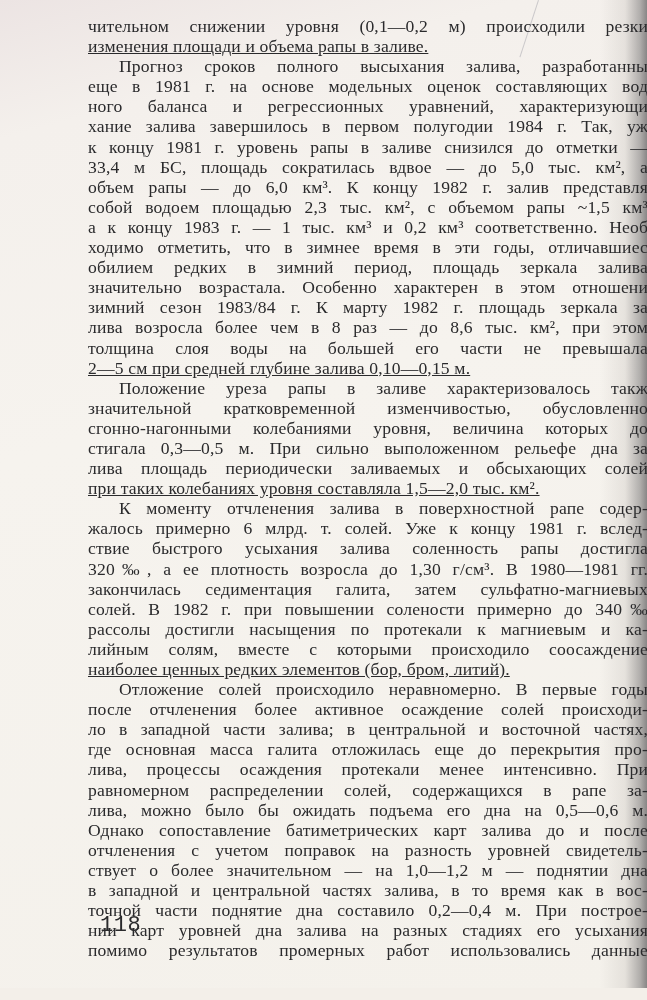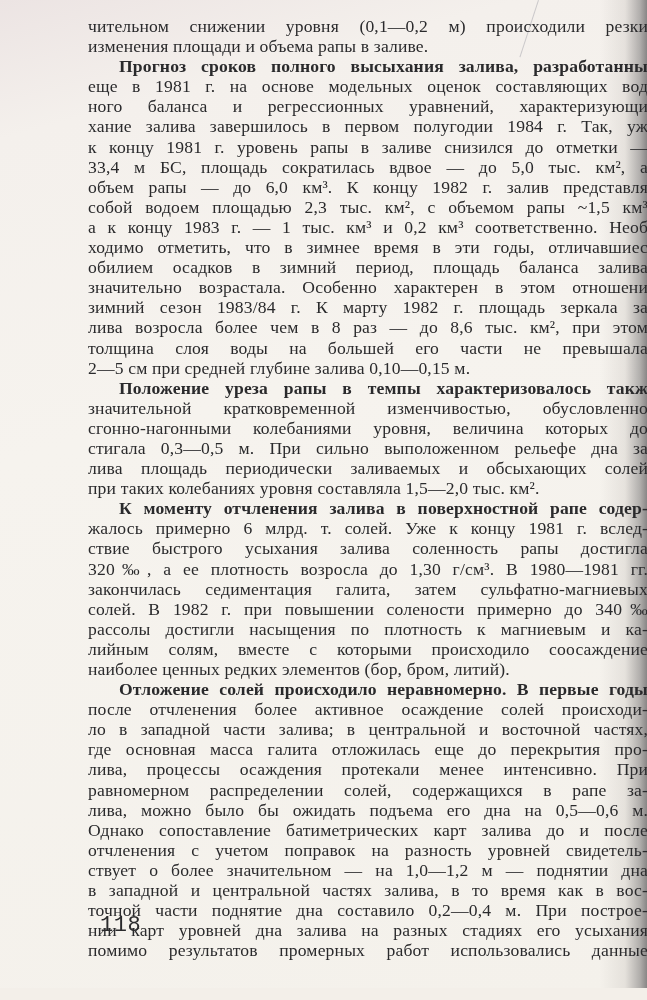--- a/index.html
+++ b/index.html
@@ -42,24 +42,24 @@
     }
     .line {
       white-space: nowrap;
       overflow: hidden;
       text-align: justify;
       text-align-last: justify;
       height: 20.1px;
     }
     .line.last {
       text-align-last: left;
+      text-decoration: underline;
     }
     .line.indent {
       padding-left: 31px;
-      font-weight: bold;
     }
     .page-number {
       position: absolute;
       left: 100px;
       top: 913px;
       font-size: 22px;
       letter-spacing: 0.5px;
       font-family: Liberation Mono, monospace;
     }
   </style>
@@ -80,45 +80,45 @@
       <div class="line indent">Прогноз сроков полного высыхания залива, разработанны</div>
       <div class="line">еще в 1981 г. на основе модельных оценок составляющих вод</div>
       <div class="line">ного баланса и регрессионных уравнений, характеризующи</div>
       <div class="line">хание залива завершилось в первом полугодии 1984 г. Так, уж</div>
       <div class="line">к концу 1981 г. уровень рапы в заливе снизился до отметки —</div>
       <div class="line">33,4 м БС, площадь сократилась вдвое — до 5,0 тыс. км², а</div>
       <div class="line">объем рапы — до 6,0 км³. К концу 1982 г. залив представля</div>
       <div class="line">собой водоем площадью 2,3 тыс. км², с объемом рапы ~1,5 км³</div>
       <div class="line">а к концу 1983 г. — 1 тыс. км³ и 0,2 км³ соответственно. Необ</div>
       <div class="line">ходимо отметить, что в зимнее время в эти годы, отличавшиес</div>
-      <div class="line">обилием осадков в зимний период, площадь баланса залива</div>
+      <div class="line">обилием редких в зимний период, площадь зеркала залива</div>
       <div class="line">значительно возрастала. Особенно характерен в этом отношени</div>
       <div class="line">зимний сезон 1983/84 г. К марту 1982 г. площадь зеркала за</div>
       <div class="line">лива возросла более чем в  8 раз — до 8,6 тыс. км², при этом</div>
       <div class="line">толщина слоя воды на большей его части не превышала</div>
       <div class="line last">2—5 см при средней глубине залива 0,10—0,15 м.</div>
     </div>
 
     <div class="paragraph">
-      <div class="line indent">Положение уреза рапы в темпы характеризовалось такж</div>
+      <div class="line indent">Положение уреза рапы в заливе характеризовалось такж</div>
       <div class="line">значительной кратковременной изменчивостью, обусловленно</div>
       <div class="line">сгонно-нагонными колебаниями уровня, величина которых до</div>
       <div class="line">стигала 0,3—0,5 м. При сильно выположенном рельефе дна за</div>
       <div class="line">лива площадь периодически заливаемых и обсыхающих солей</div>
       <div class="line last">при таких колебаниях уровня составляла 1,5—2,0 тыс. км².</div>
     </div>
 
     <div class="paragraph">
       <div class="line indent">К моменту отчленения залива в поверхностной рапе содер-</div>
       <div class="line">жалось примерно 6 млрд. т. солей. Уже к концу 1981 г. вслед-</div>
       <div class="line">ствие быстрого усыхания залива соленность рапы достигла</div>
       <div class="line">320‰, а ее плотность возросла до 1,30 г/см³. В 1980—1981 гг.</div>
       <div class="line">закончилась седиментация галита, затем сульфатно-магниевых</div>
       <div class="line">солей. В 1982 г. при повышении солености примерно до 340‰</div>
-      <div class="line">рассолы достигли насыщения по плотность к магниевым и ка-</div>
+      <div class="line">рассолы достигли насыщения по протекали к магниевым и ка-</div>
       <div class="line">лийным солям, вместе с которыми происходило соосаждение</div>
       <div class="line last">наиболее ценных редких элементов (бор, бром, литий).</div>
     </div>
 
     <div class="paragraph">
       <div class="line indent">Отложение солей происходило неравномерно. В первые годы</div>
       <div class="line">после отчленения более активное осаждение солей происходи-</div>
       <div class="line">ло в западной части залива; в центральной и восточной частях,</div>
       <div class="line">где основная масса галита отложилась еще до перекрытия про-</div>
       <div class="line">лива, процессы осаждения протекали менее интенсивно. При</div>

